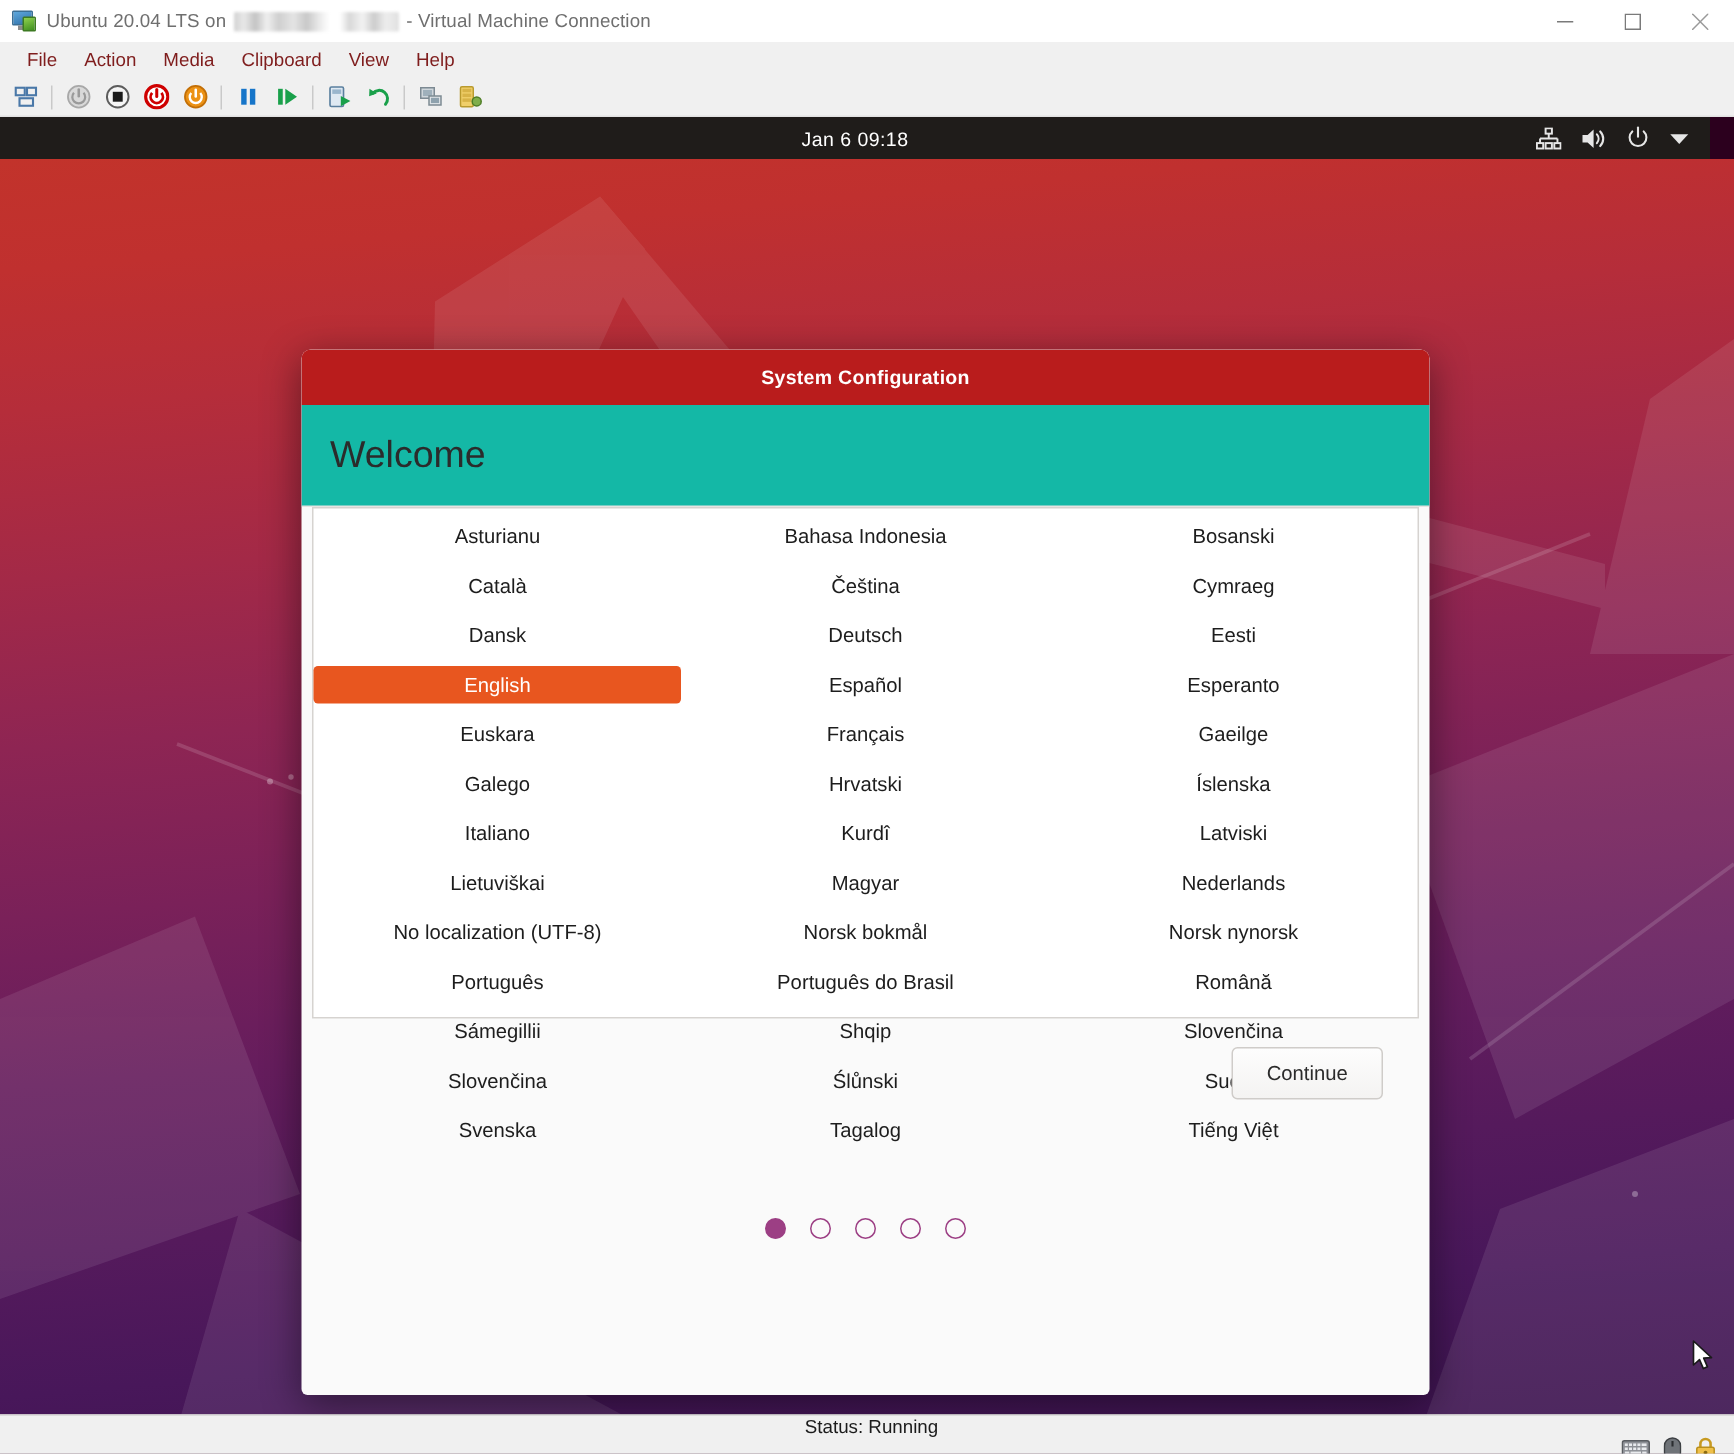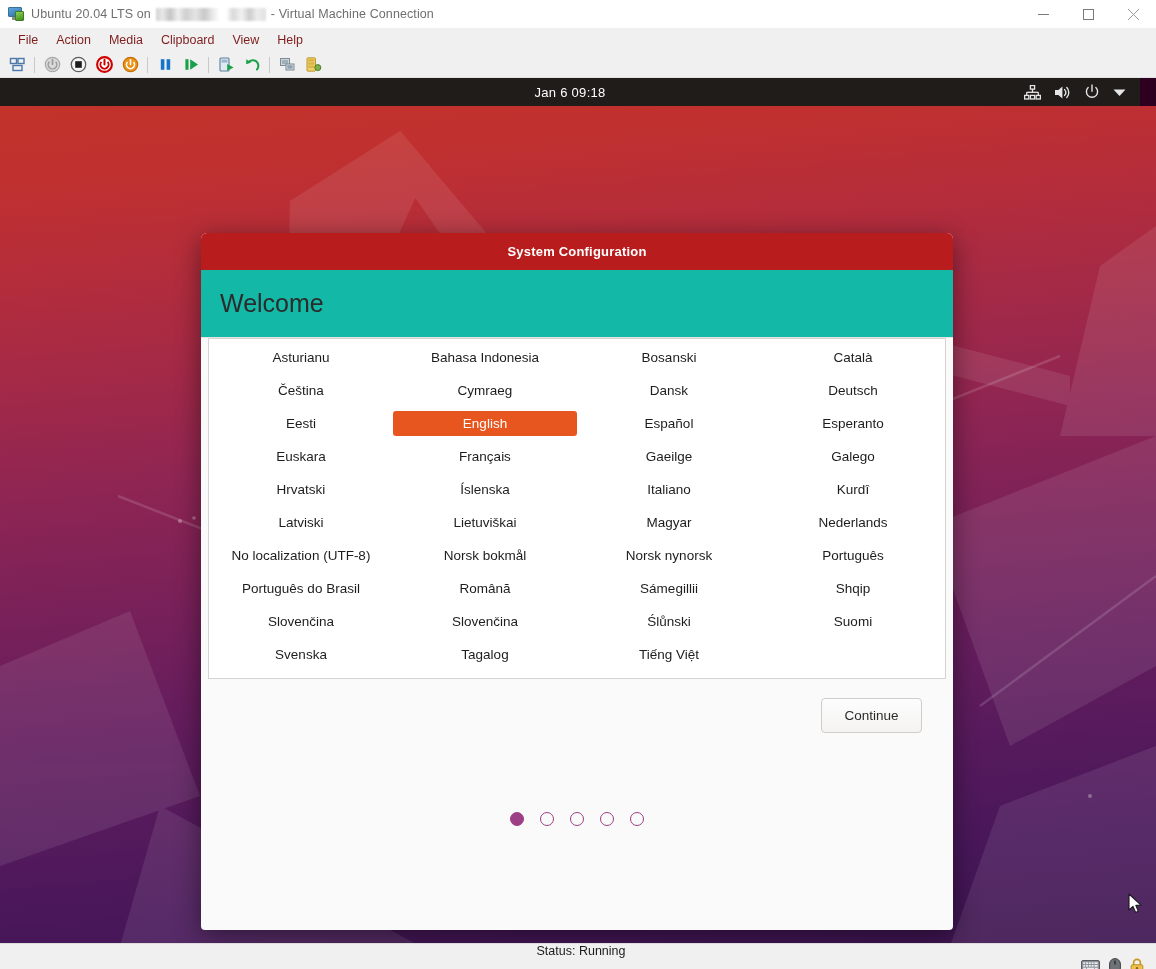--- a/index.html
+++ b/index.html
@@ -141,21 +141,21 @@
     border-bottom: 1px solid #e6e4e2;
   }
   .dlg-welcome span {
     font-size: 25px; color: #2b2b2b; font-weight: 400;
   }
   .lang-panel {
     margin: 0 7px; flex: 0 0 341px; height: 341px;
     background: #ffffff;
     border: 1px solid #d6d3d0;
     display: grid;
-    grid-template-columns: repeat(4, 1fr);
+    grid-template-columns: repeat(3, 1fr);
     grid-auto-rows: 33px;
     align-content: start;
     padding-top: 2px;
   }
   .lang-cell {
     display: flex; align-items: center; justify-content: center;
     font-size: 13.5px; color: #1d1d1d;
   }
   .lang-cell .inner {
     padding: 5px 0; width: 100%; text-align: center;

